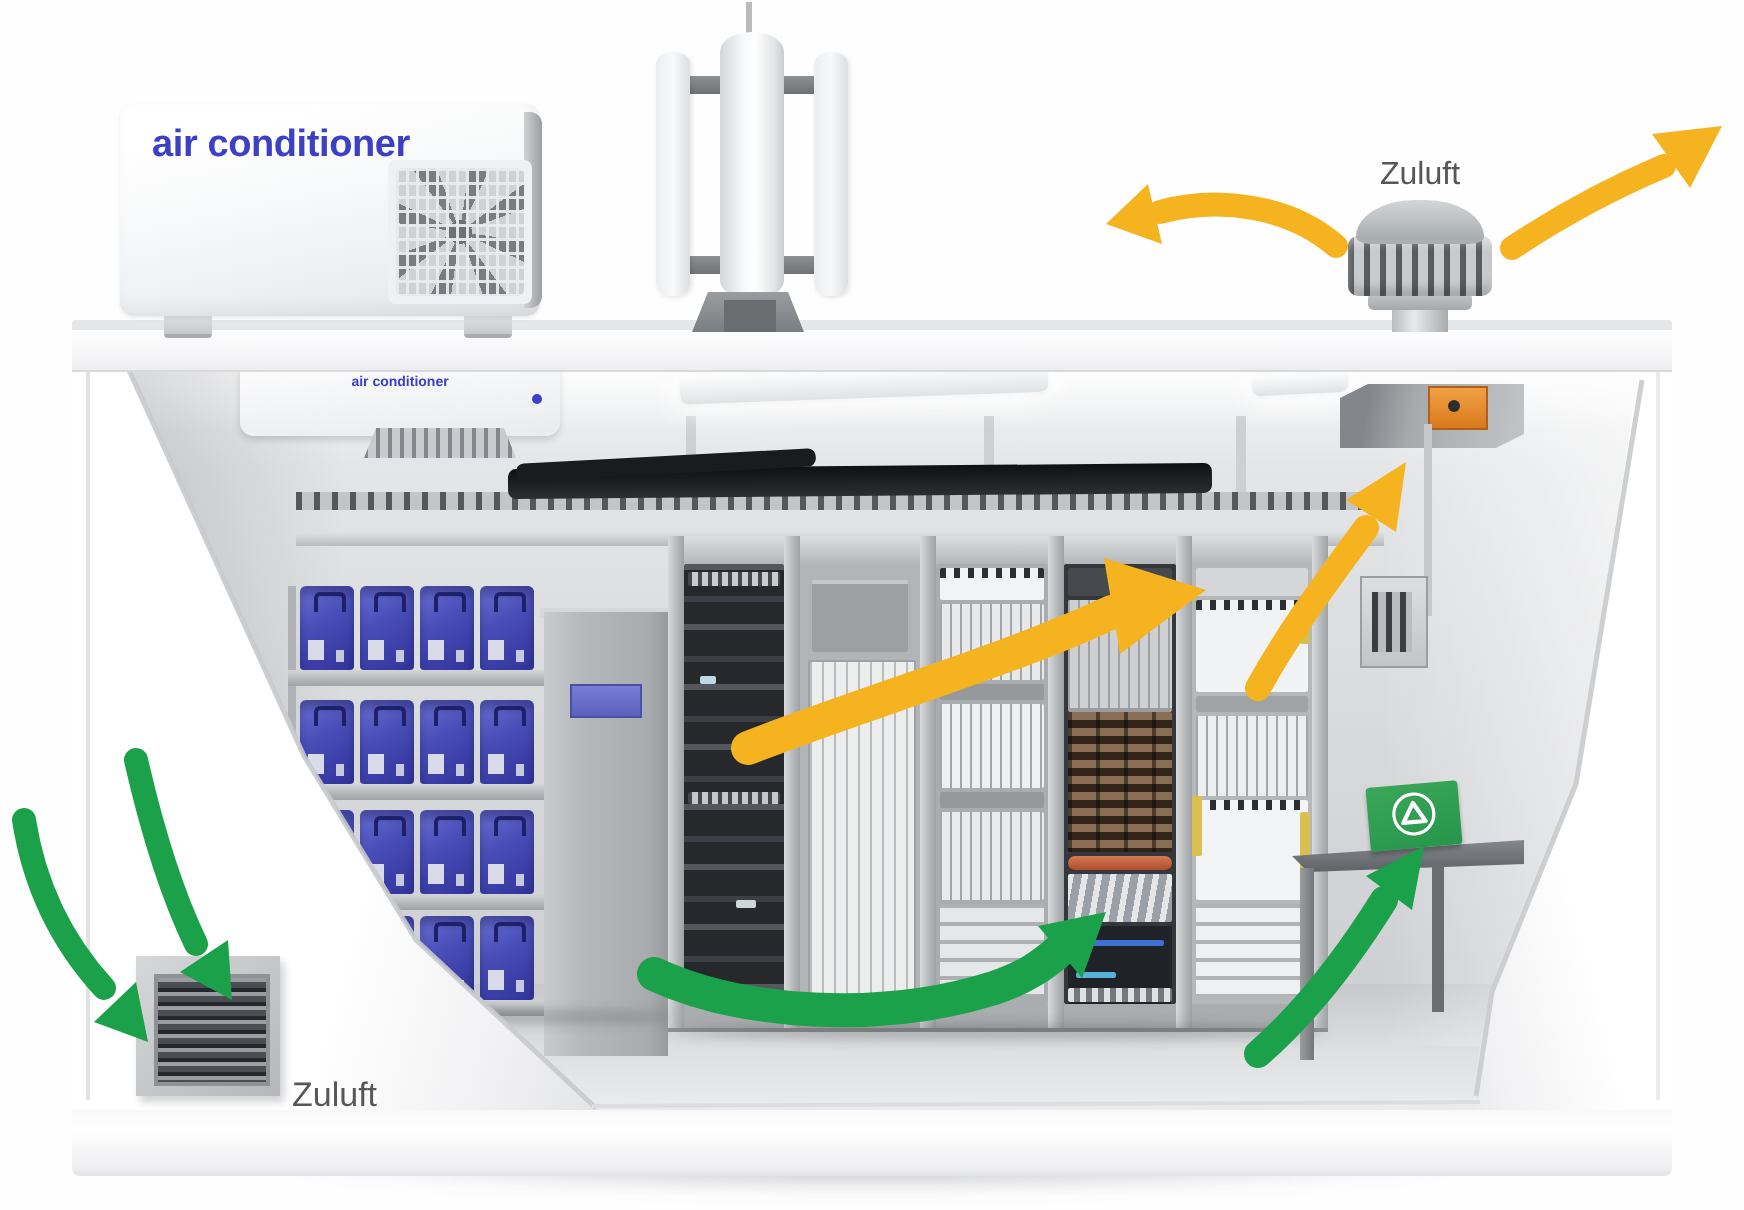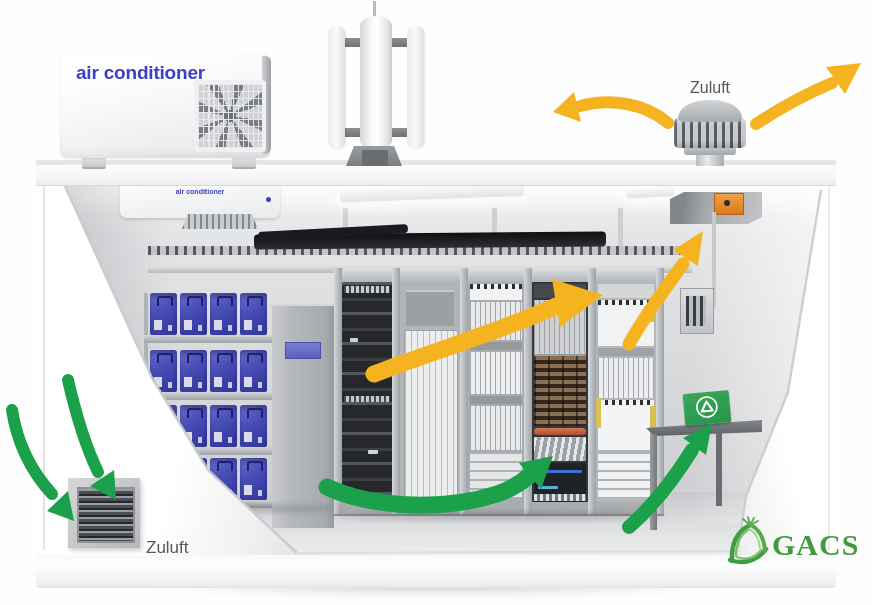--- a/index.html
+++ b/index.html
@@ -283,32 +283,20 @@
     <line x1="44" y1="186" x2="44" y2="550" stroke="#e1e2e4" stroke-width="2"></line>
     <line x1="829" y1="186" x2="829" y2="550" stroke="#eaebec" stroke-width="2"></line>
     <line x1="296" y1="553" x2="740" y2="551" stroke="#dcdde0" stroke-width="2"></line>
   </svg>
 
   <div class="abs vent-frame">
     <div class="abs vent-louver"></div>
   </div>
   <div class="abs label" style="left:146px;top:538px;font-size:17px">Zuluft</div>
 
-  <div class="abs gacs">
-    <svg width="48" height="52" viewBox="0 0 48 52">
-      <path d="M26,9 C14,15 7,27 8,45" fill="none" stroke="#3f9e42" stroke-width="4.5" stroke-linecap="round"></path>
-      <path d="M6,44 C20,49 34,44 42,33" fill="none" stroke="#3f9e42" stroke-width="4.5" stroke-linecap="round"></path>
-      <path d="M41,35 C40,21 34,12 25,8" fill="none" stroke="#57aa4b" stroke-width="4" stroke-linecap="round"></path>
-      <path d="M24,14 C16,19 12,28 12,40" fill="none" stroke="#7cbf6a" stroke-width="2.4" stroke-linecap="round"></path>
-      <path d="M13,41 C23,45 32,41 37,34" fill="none" stroke="#7cbf6a" stroke-width="2.4" stroke-linecap="round"></path>
-      <path d="M36,32 C35,22 31,16 25,13" fill="none" stroke="#a5d294" stroke-width="2" stroke-linecap="round"></path>
-      <path d="M26,9 L19,3 M26,9 L24,1 M26,9 L30,2 M26,9 L34,5" stroke="#57aa4b" stroke-width="1.8" stroke-linecap="round"></path>
-    </svg>
-    <span class="gacs-text">GACS</span>
-  </div>
 
   <div class="abs roof-top-edge"></div>
   <div class="abs roof-fascia"></div>
 
   <div class="abs ac-foot" style="left:82px"></div>
   <div class="abs ac-foot" style="left:232px"></div>
   <div class="abs ac-body"></div>
   <div class="abs ac-edge"></div>
   <div class="abs ac-label">air conditioner</div>
   <div class="abs ac-grille">

